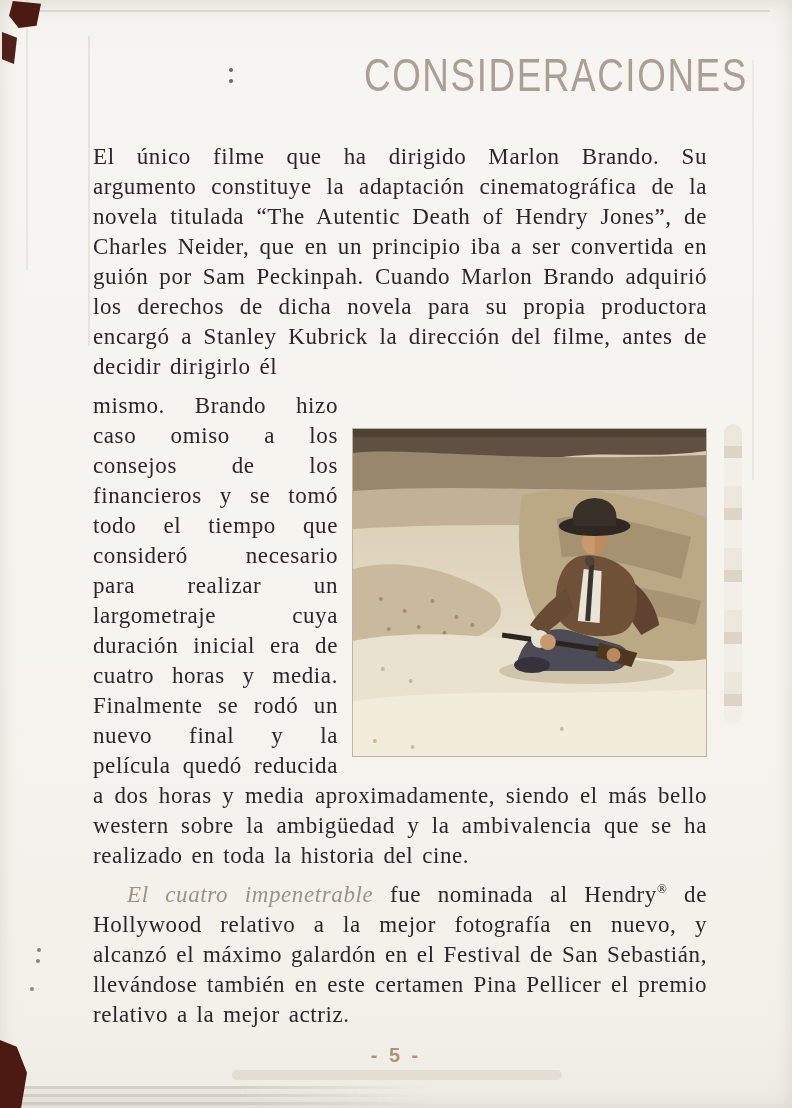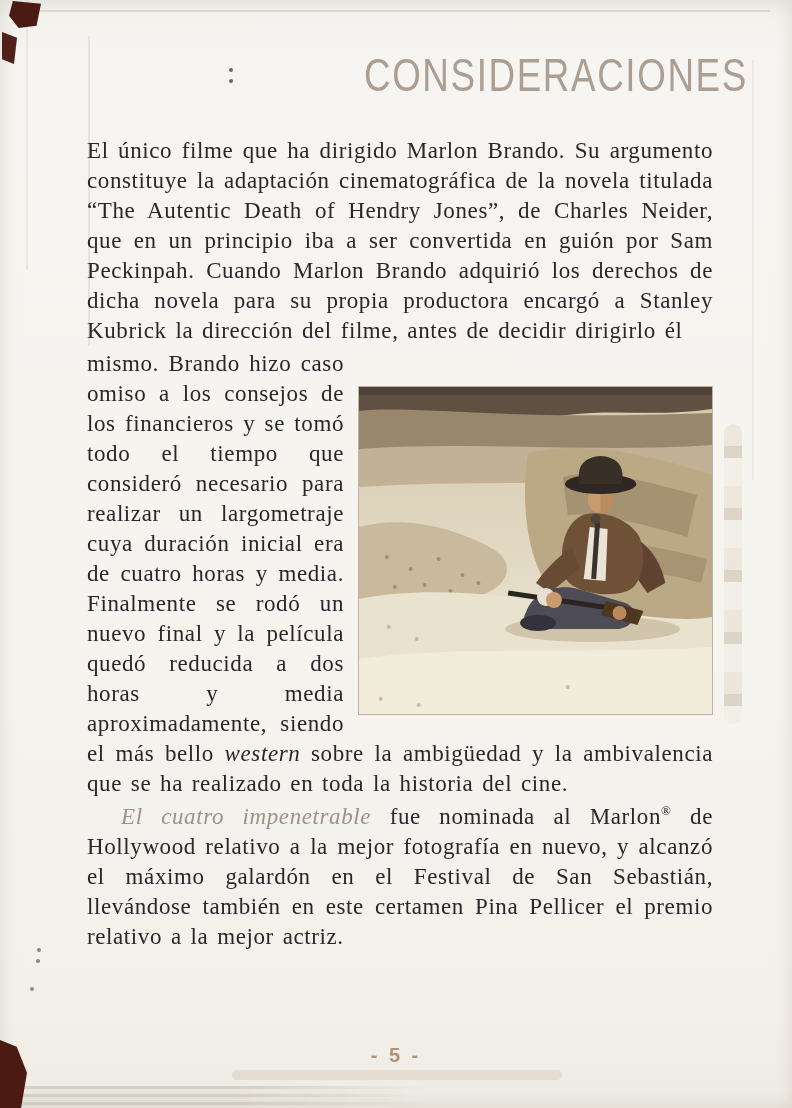--- a/index.html
+++ b/index.html
@@ -43,32 +43,32 @@
     font-family:"Liberation Sans", sans-serif; font-weight:400;
     font-size:46px; letter-spacing:2px; color:#ab9e92; white-space:nowrap;
     transform:scaleX(.8); transform-origin:right top;
   }
 
   .content {
     position:absolute; left:84px; top:133px; width:632px;
     font-size:23px; line-height:30px; color:#2b2629;
     text-align:justify; letter-spacing:.6px; word-spacing:2.5px;
   }
-  .content p { margin:3px; }
+  .content p { margin:9px; }
 
   .photo-float {
     float:right; width:355px; height:329px;
     margin:37px 0 20px 14px;
     border:1px solid #bdb3a0; box-sizing:border-box;
     background:#e5dcc6; display:block;
   }
   .photo-float svg { display:block; width:100%; height:100%; }
 
   .accent-italic { font-style:italic; color:#9d9288; }
-  .black-italic  { font-style:italic; }
+  .black-italic  { }
   .p-indent { text-indent:34px; }
   sup { font-size:13px; line-height:0; }
 
   .page-number {
     position:absolute; left:0; right:0; top:1044px; text-align:center;
     font-family:"Liberation Sans", sans-serif; font-weight:bold;
     font-size:20px; letter-spacing:3px; color:#ad9478;
   }
 </style>
 </head>
@@ -157,18 +157,18 @@
 
           <line x1="150" y1="206" x2="252" y2="221" stroke="#2a251f" stroke-width="5"></line>
           <path d="M248,214 L286,224 L280,238 L244,228 Z" fill="#4f361e"></path>
           <circle cx="188" cy="210" r="9" fill="#e7e1d3"></circle>
           <circle cx="196" cy="213" r="8" fill="#c89a6c"></circle>
           <circle cx="262" cy="226" r="7" fill="#b8895c"></circle>
         </svg>
       </span><span>mismo. Brando hizo caso omiso a los consejos de los financieros y se tomó todo el tiempo que consideró necesario para realizar un largometraje cuya duración inicial era de cuatro horas y media. Finalmente se rodó un nuevo final y la película quedó reducida a dos horas y media aproximadamente, siendo el más bello </span><span class="black-italic">western</span><span> sobre la ambigüedad y la ambivalencia que se ha realizado en toda la historia del cine.</span>
     </p>
 
-    <p class="p-indent"><span class="accent-italic">El cuatro impenetrable</span><span> fue nominada al Marlon</span><sup>®</sup><span> de Hollywood relativo a la mejor fotografía en nuevo, y alcanzó el máximo galardón en el Festival de San Sebastián, llevándose también en este certamen Pina Pellicer el premio relativo a la mejor actriz.</span></p>
+    <p class="p-indent"><span class="accent-italic">El cuatro impenetrable</span><span> fue nominada al Hendry</span><sup>®</sup><span> de Hollywood relativo a la mejor fotografía en nuevo, y alcanzó el máximo galardón en el Festival de San Sebastián, llevándose también en este certamen Pina Pellicer el premio relativo a la mejor actriz.</span></p>
   </div>
 
   <div class="page-number">- 5 -</div>
 
 </div>
 
 </body></html>

